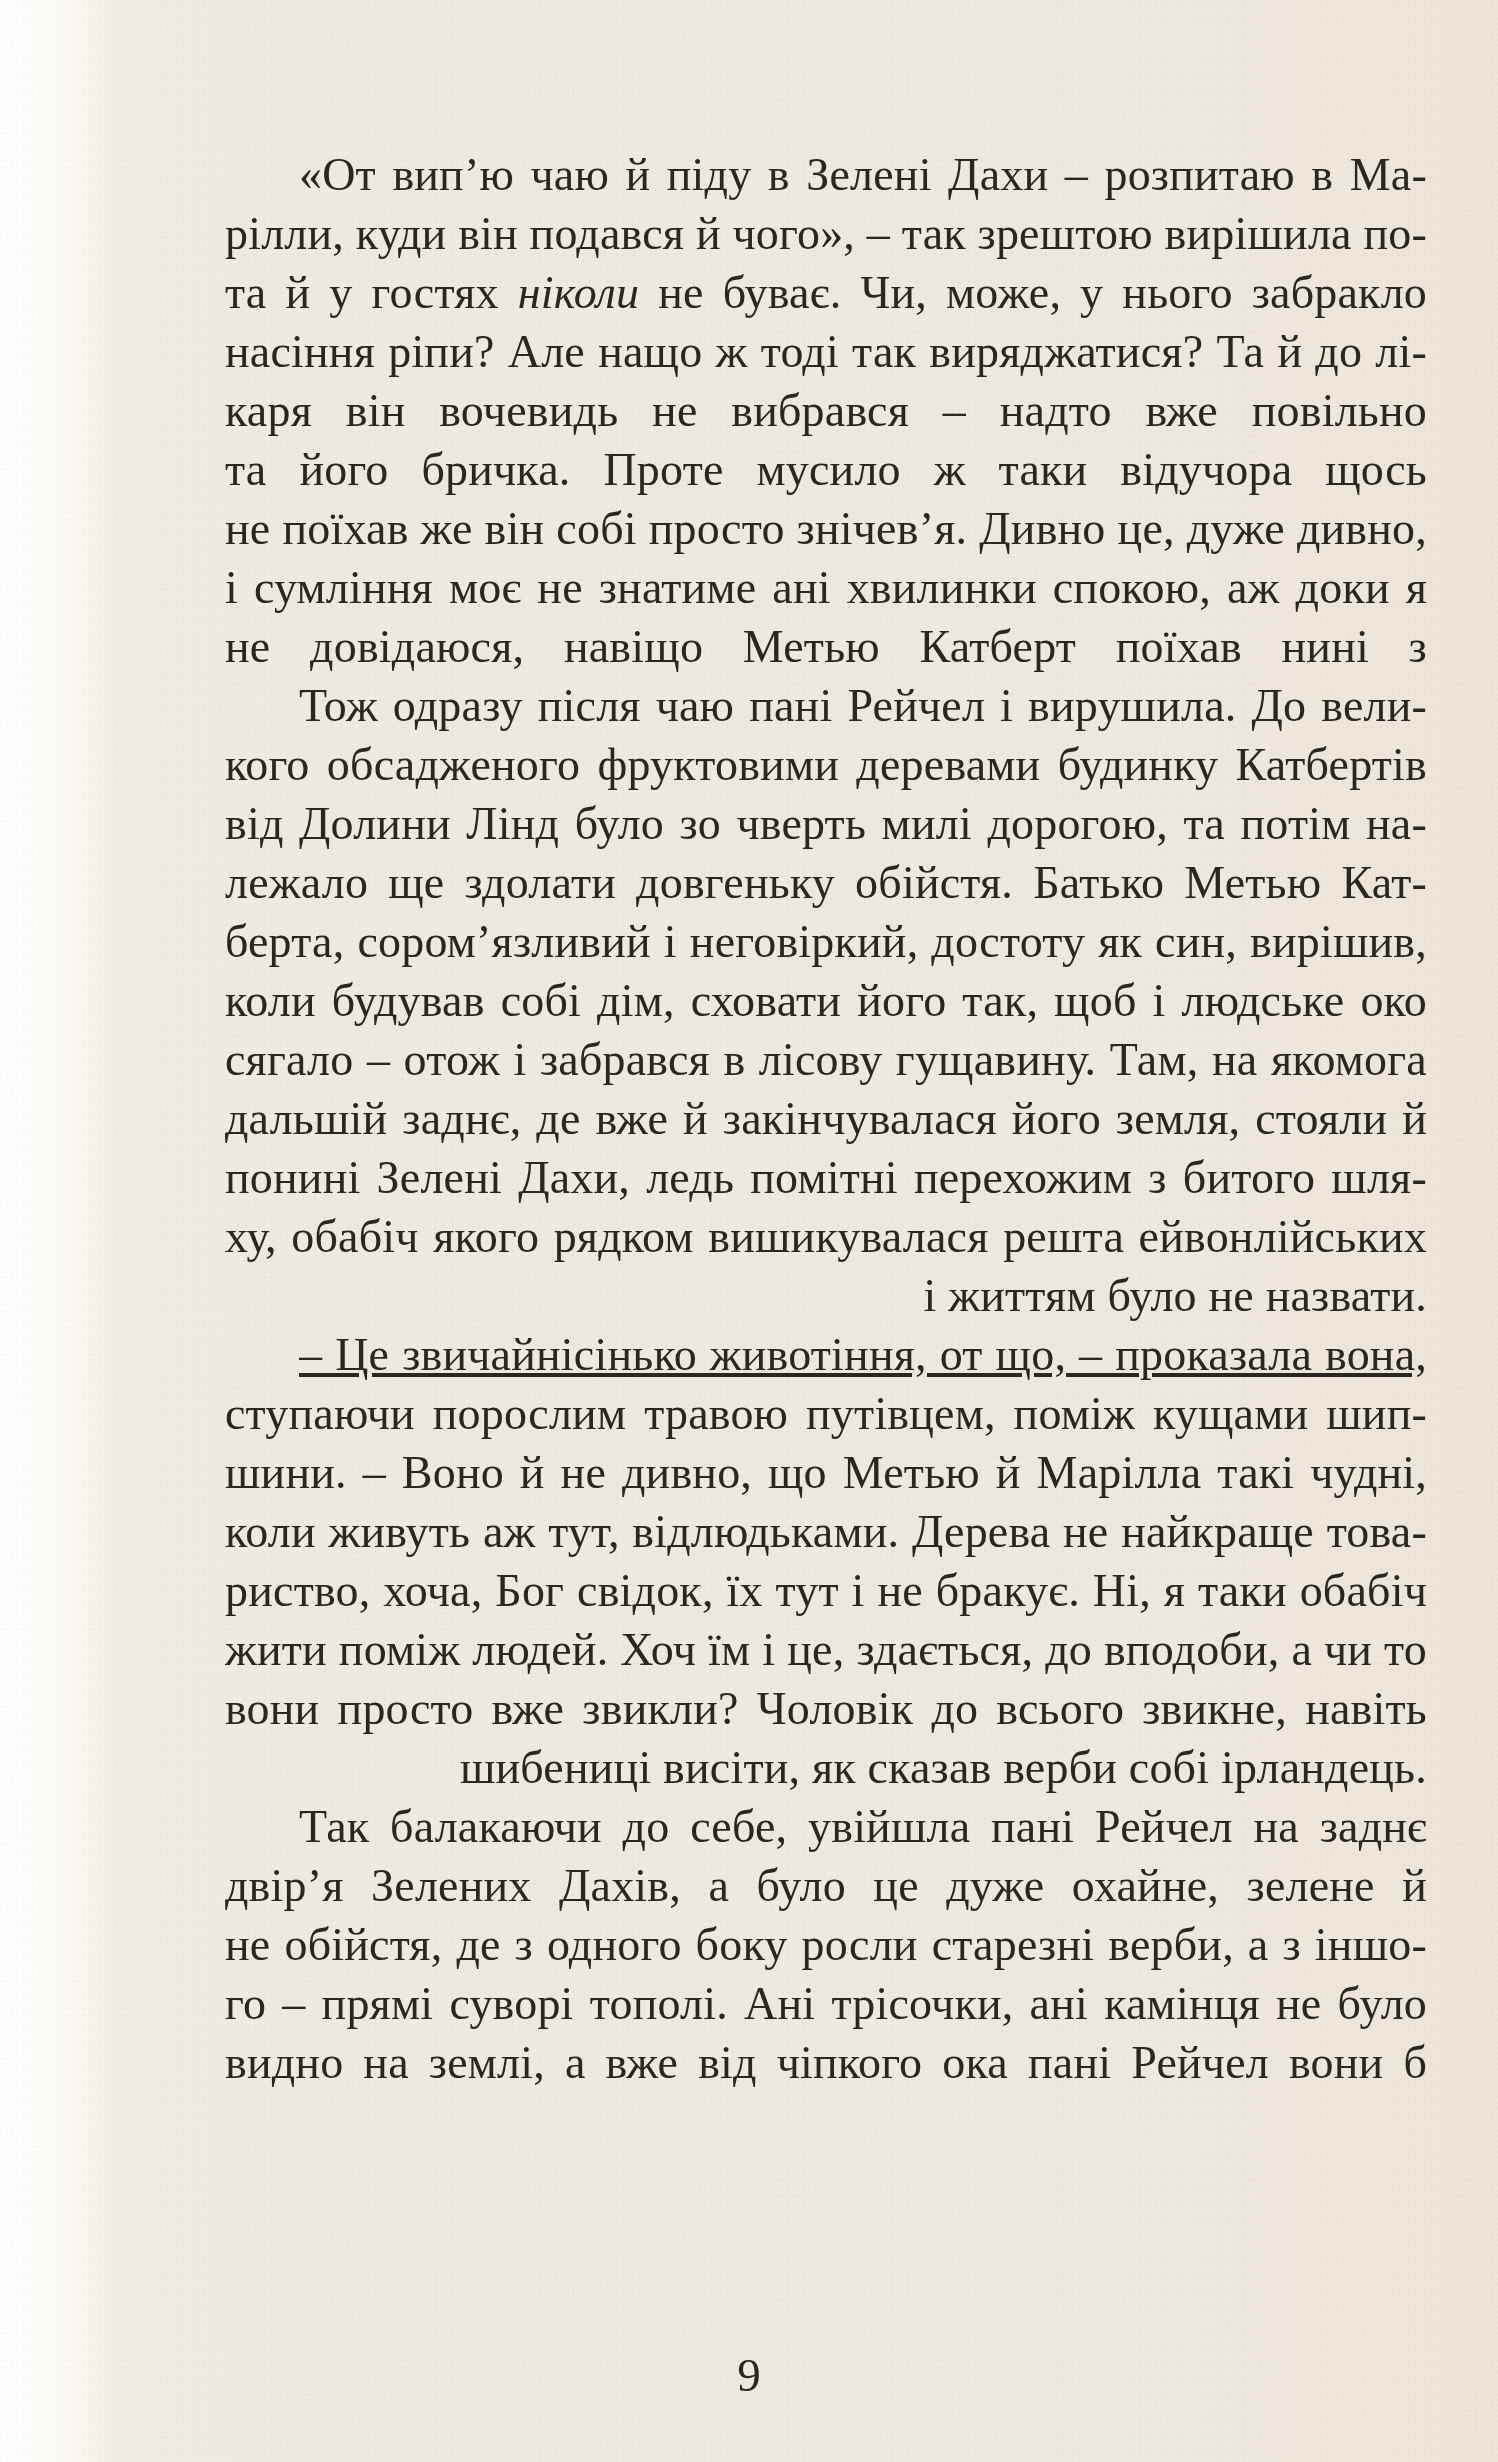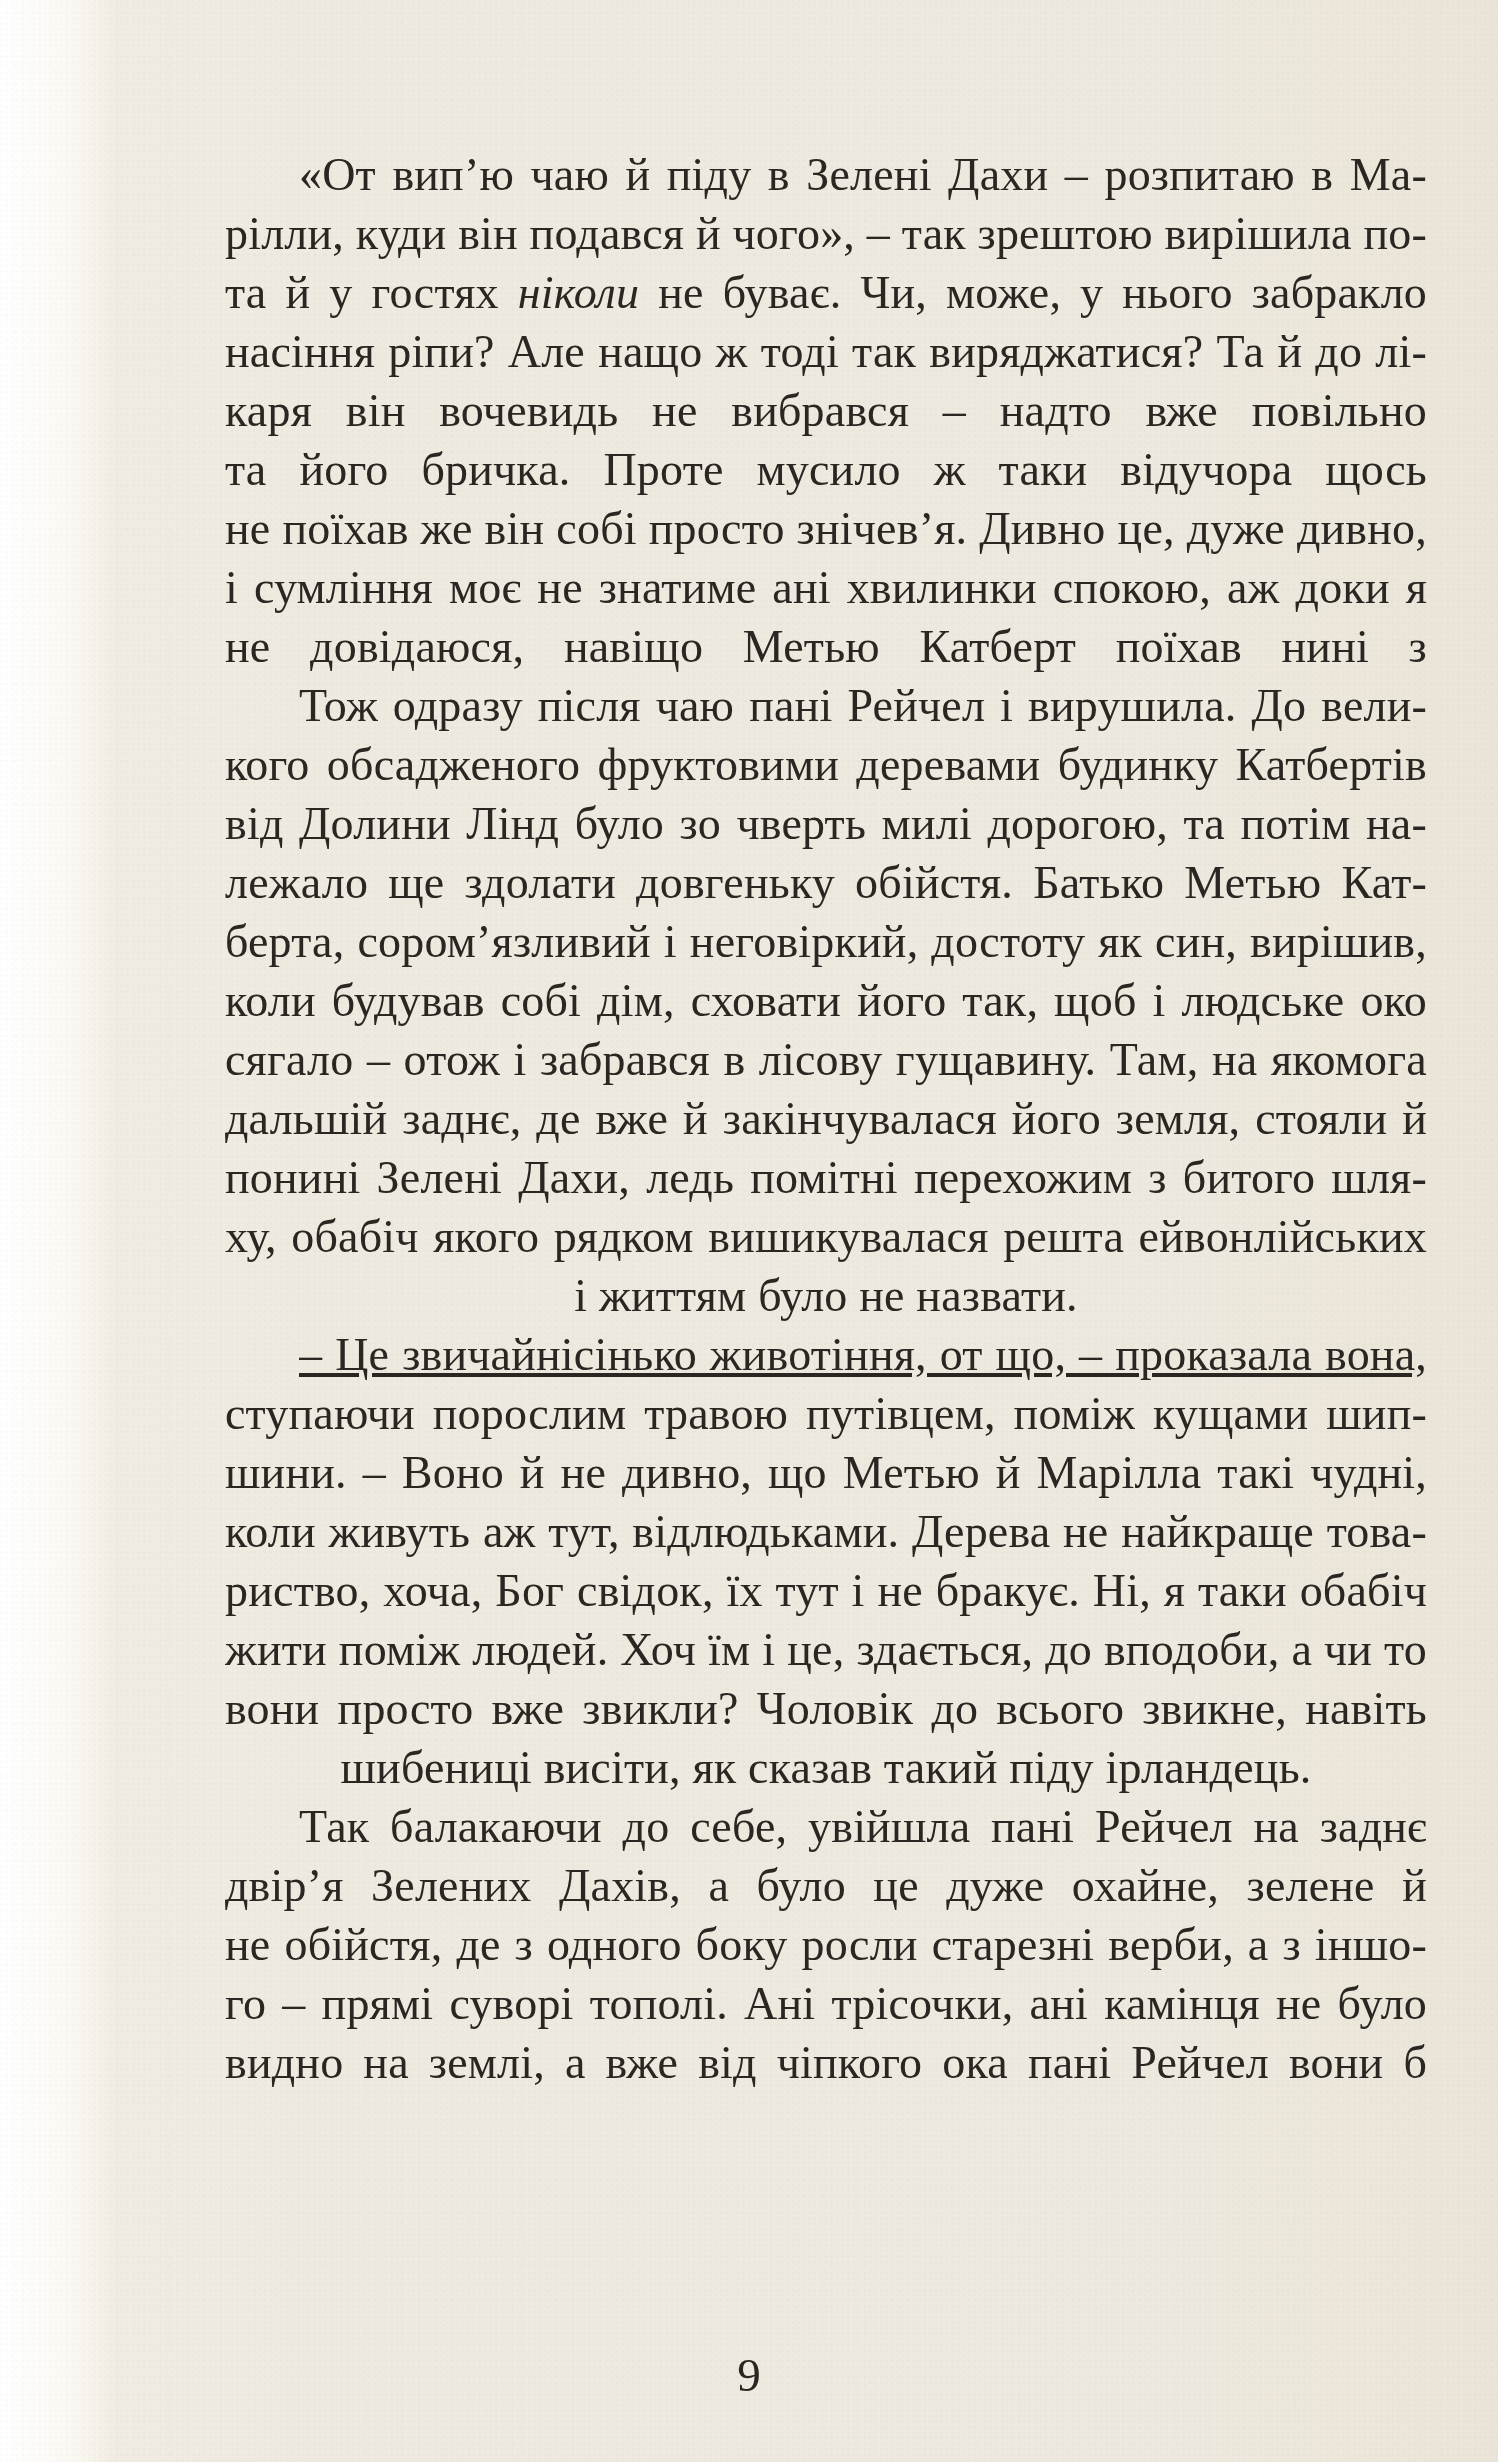--- a/index.html
+++ b/index.html
@@ -151,21 +151,21 @@
       <span class="li">
           <span class="j">риство, хоча, Бог свідок, їх тут і не бракує. Ні, я таки обабіч</span>
         </span>
       <span class="li">
           <span class="j">жити поміж людей. Хоч їм і це, здається, до вподоби, а чи то</span>
         </span>
       <span class="li">
           <span class="j">вони просто вже звикли? Чоловік до всього звикне, навіть на</span>
         </span>
       <span class="li last">
-          <span class="nj">шибениці висіти, як сказав такий піду ірландець.</span>
+          <span class="nj">шибениці висіти, як сказав верби собі ірландець.</span>
         </span>
     </div>
 
     <div>
       <span class="li" style="padding-left:74px;">
           <span class="j">Так балакаючи до себе, увійшла пані Рейчел на заднє по-</span>
         </span>
       <span class="li">
           <span class="j">двір’я Зелених Дахів, а було це дуже охайне, зелене й скром-</span>
         </span>
@@ -190,17 +190,17 @@
   .li > .j {
     display: block;
     text-align: justify;
     text-align-last: justify;
     white-space: normal;
     height: 59px;
     overflow: hidden;
   }
   .li > .nj {
     display: block;
-    text-align: center;
+    text-align: right;
     white-space: nowrap;
   }
 </style>
 
 
 </body></html>

